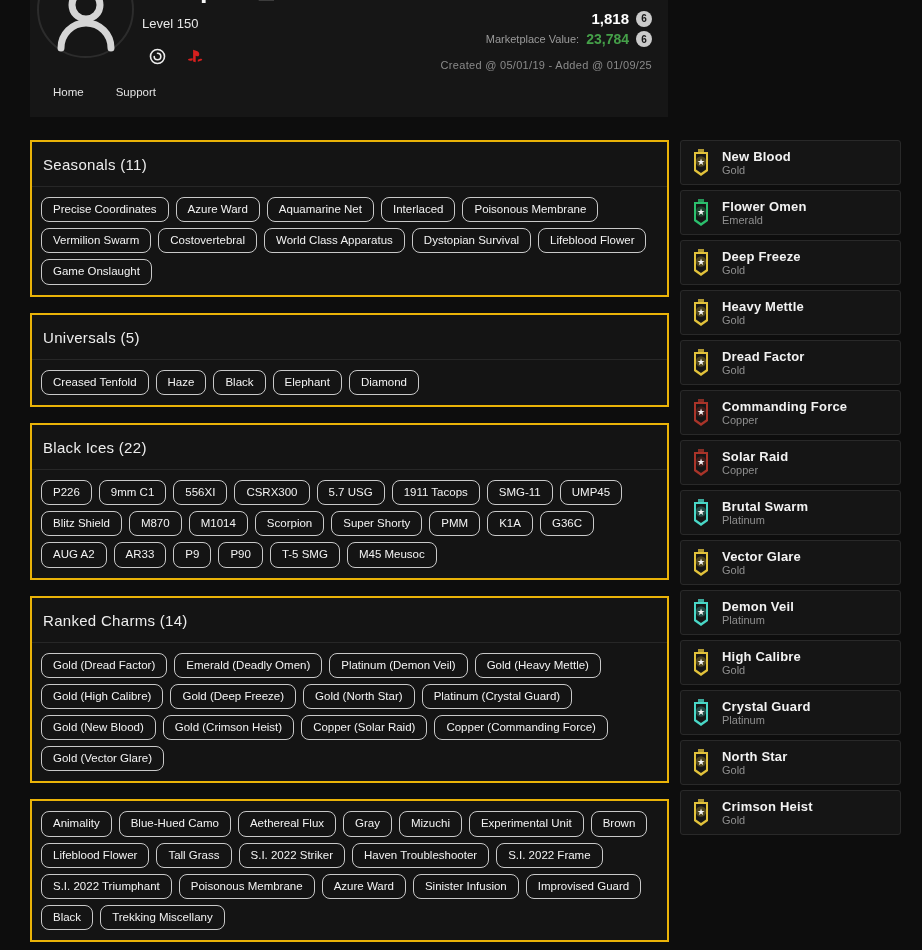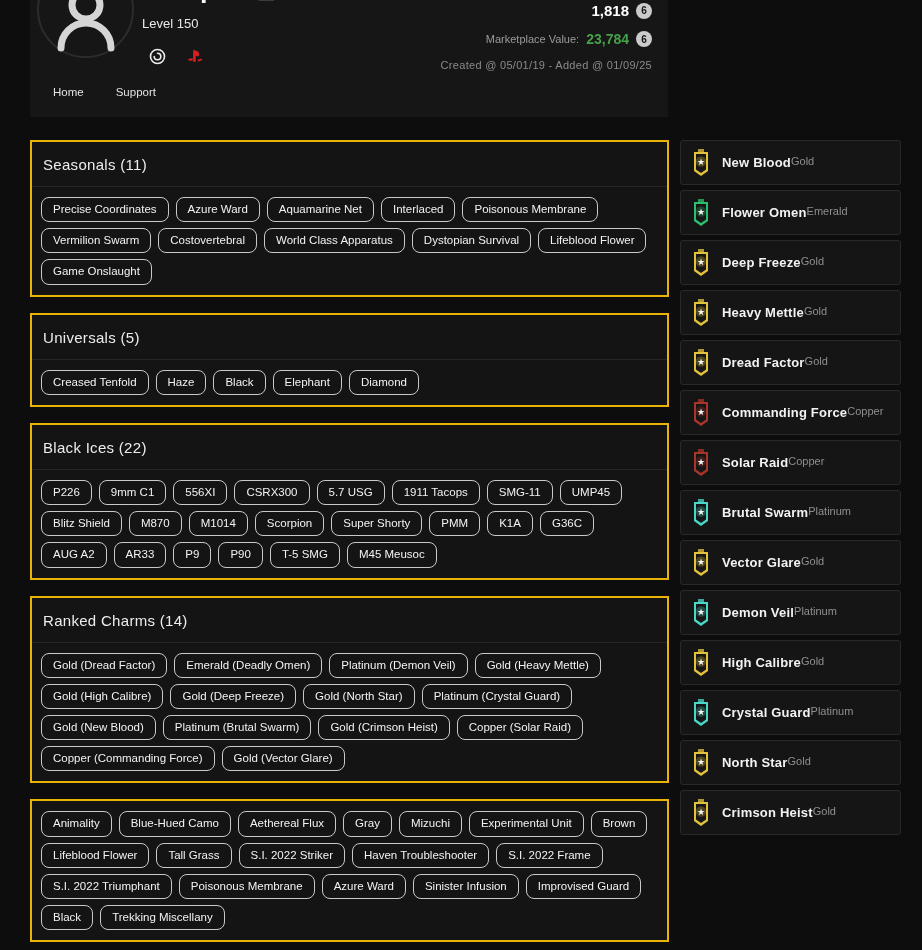--- a/index.html
+++ b/index.html
@@ -30,21 +30,21 @@
   }
   .level {
     position:absolute; left:112px; top:96px;
     font-size:13px; color:#e8e8e8;
   }
   .platform-icons { position:absolute; left:119px; top:128px; display:flex; gap:21px; align-items:center; }
   .stat-row {
     position:absolute; right:16px;
     display:flex; align-items:center; gap:7px; white-space:nowrap;
   }
-  .stat-row.credits { top:82px; }
+  .stat-row.credits { top:90px; }
   .stat-row.marketplace { top:111px; }
   .stat-row.created { top:139px; }
   .credits-value { font-size:15px; font-weight:bold; color:#ffffff; }
   .mk-label { font-size:11px; color:#9a9a9a; }
   .mk-value { font-size:14px; font-weight:bold; }
   .created-text { font-size:11px; color:#8a8a8a; letter-spacing:0.3px; }
   .coin {
     width:16px; height:16px; border-radius:50%;
     background:#cbcbcb; color:#161616;
     font-size:10px; font-weight:bold;
@@ -80,21 +80,21 @@
   
   .sidebar {
     position:absolute; left:680px; top:140px; width:221px;
   }
   .charm-item {
     height:45px; margin-bottom:5px;
     background:#151515; border:1px solid #292929; border-radius:3px;
     display:flex; align-items:center; gap:11px;
     padding:0 10px; cursor:pointer;
   }
-  .charm-text { display:flex; flex-direction:row; }
+  .charm-text { display:flex; flex-direction:column; }
   .charm-name { font-size:13px; font-weight:bold; color:#f2f2f2; letter-spacing:0.2px; }
   .charm-tier { font-size:11px; color:#8f8f8f; margin-top:0; }
   .charm-icon { flex:0 0 auto; }
 </style>
 </head>
 <body>
 
 <div class="header-card">
 
   <div class="avatar">
@@ -199,21 +199,20 @@
       <div class="pills">
         <div class="pill">Gold (Dread Factor)</div>
         <div class="pill">Emerald (Deadly Omen)</div>
         <div class="pill">Platinum (Demon Veil)</div>
         <div class="pill">Gold (Heavy Mettle)</div>
         <div class="pill">Gold (High Calibre)</div>
         <div class="pill">Gold (Deep Freeze)</div>
         <div class="pill">Gold (North Star)</div>
         <div class="pill">Platinum (Crystal Guard)</div>
         <div class="pill">Gold (New Blood)</div>
-        <div class="pill">Platinum (Brutal Swarm)</div>
         <div class="pill">Gold (Crimson Heist)</div>
         <div class="pill">Copper (Solar Raid)</div>
         <div class="pill">Copper (Commanding Force)</div>
         <div class="pill">Gold (Vector Glare)</div>
       </div>
     </div>
     <div class="section">
       <div class="pills">
         <div class="pill">Animality</div>
         <div class="pill">Blue-Hued Camo</div>

